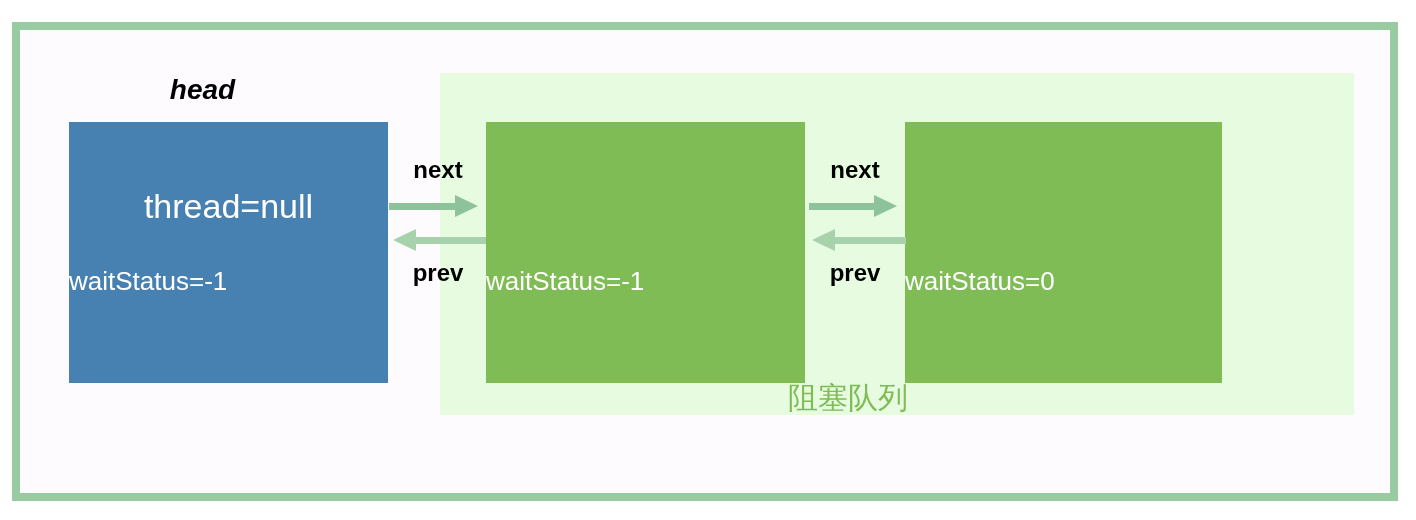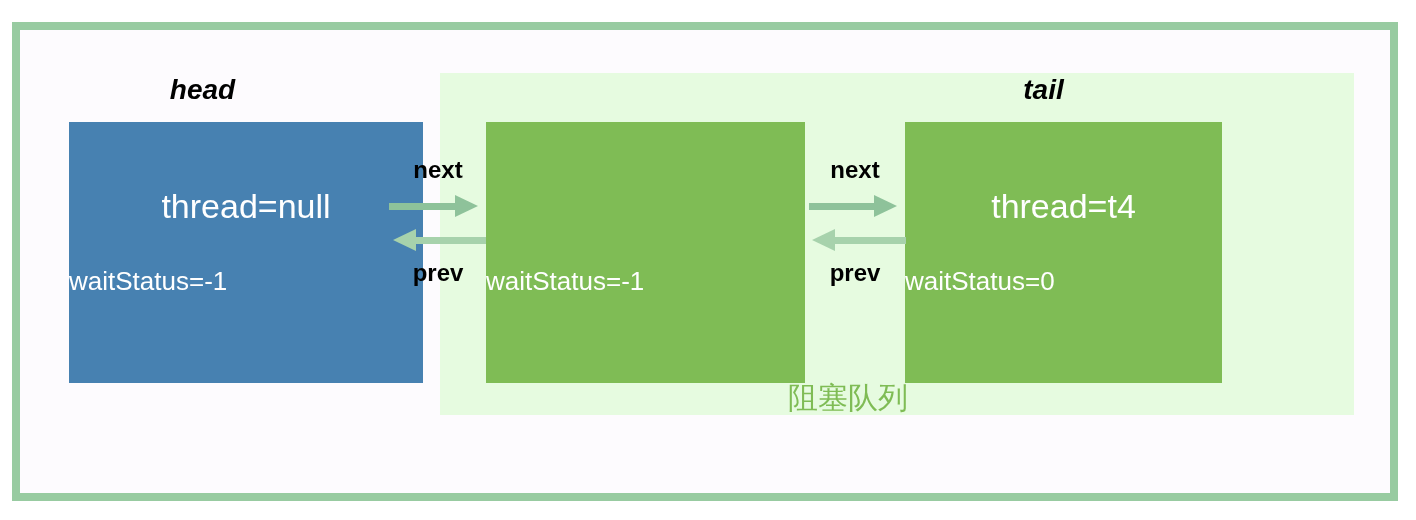--- a/index.html
+++ b/index.html
@@ -46,21 +46,21 @@
   }
   .pointer-label.head { left: 69px;  width: 319px; transform: translateX(-26px); }
   .pointer-label.tail { left: 905px; width: 317px; transform: translateX(-20px); }
 
   .node {
     position: absolute;
     top: 122px;
     height: 261px;
     color: var(--node-text, #ffffff);
   }
-  .node.head-node { left: 69px;  width: 319px; background: var(--head-node-bg, #4781b1); padding-left: 35px; }
+  .node.head-node { left: 69px;  width: 319px; background: var(--head-node-bg, #4781b1); }
   .node.mid-node  { left: 486px; width: 319px; background: var(--queue-node-bg, #7fbc55); }
   .node.tail-node { left: 905px; width: 317px; background: var(--queue-node-bg, #7fbc55); }
 
   .node .thread-text {
     position: absolute;
     top: 64px;
     left: 0;
     width: 100%;
     text-align: center;
     font-size: 34px;
@@ -137,33 +137,31 @@
 </head>
 <body>
 
 <div class="stage">
 
   <div class="frame"></div>
 
   <div class="queue-region"></div>
 
   <div class="pointer-label head">head</div>
-  <div class="pointer-label tail">tail</div>
 
   <div class="node head-node">
     <div class="thread-text">thread=null</div>
     <div class="wait-text">waitStatus=-1</div>
   </div>
 
   <div class="node mid-node">
     <div class="wait-text">waitStatus=-1</div>
   </div>
 
   <div class="node tail-node">
-    <div class="thread-text">thread=t4</div>
     <div class="wait-text">waitStatus=0</div>
   </div>
 
   <div class="edge-label next-1">next</div>
   <div class="arrow next next-1">
     <div class="shaft"></div>
     <div class="tri"></div>
   </div>
   <div class="arrow prev prev-1">
     <div class="shaft"></div>

